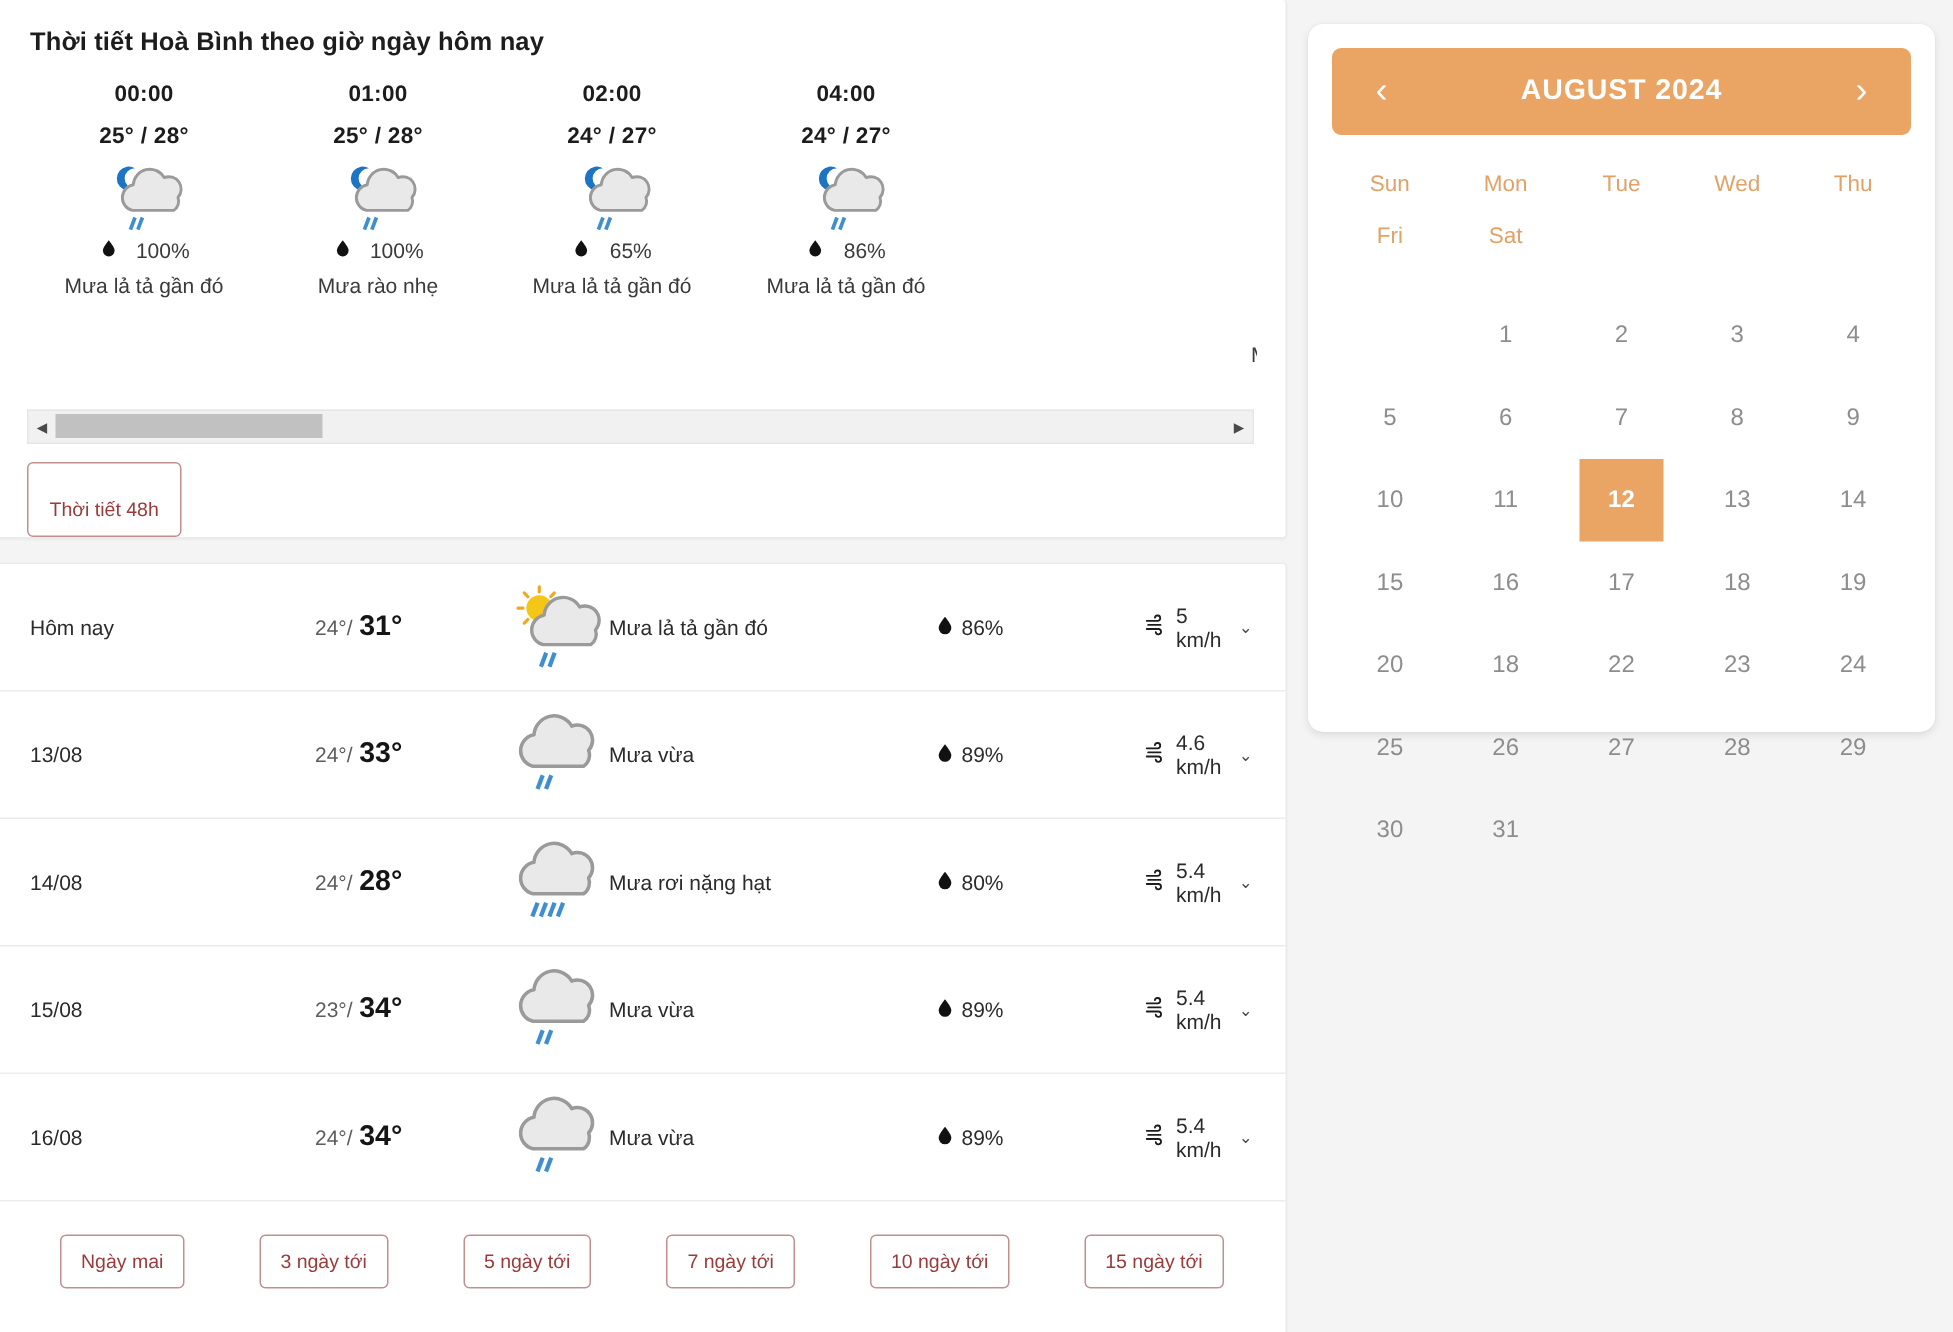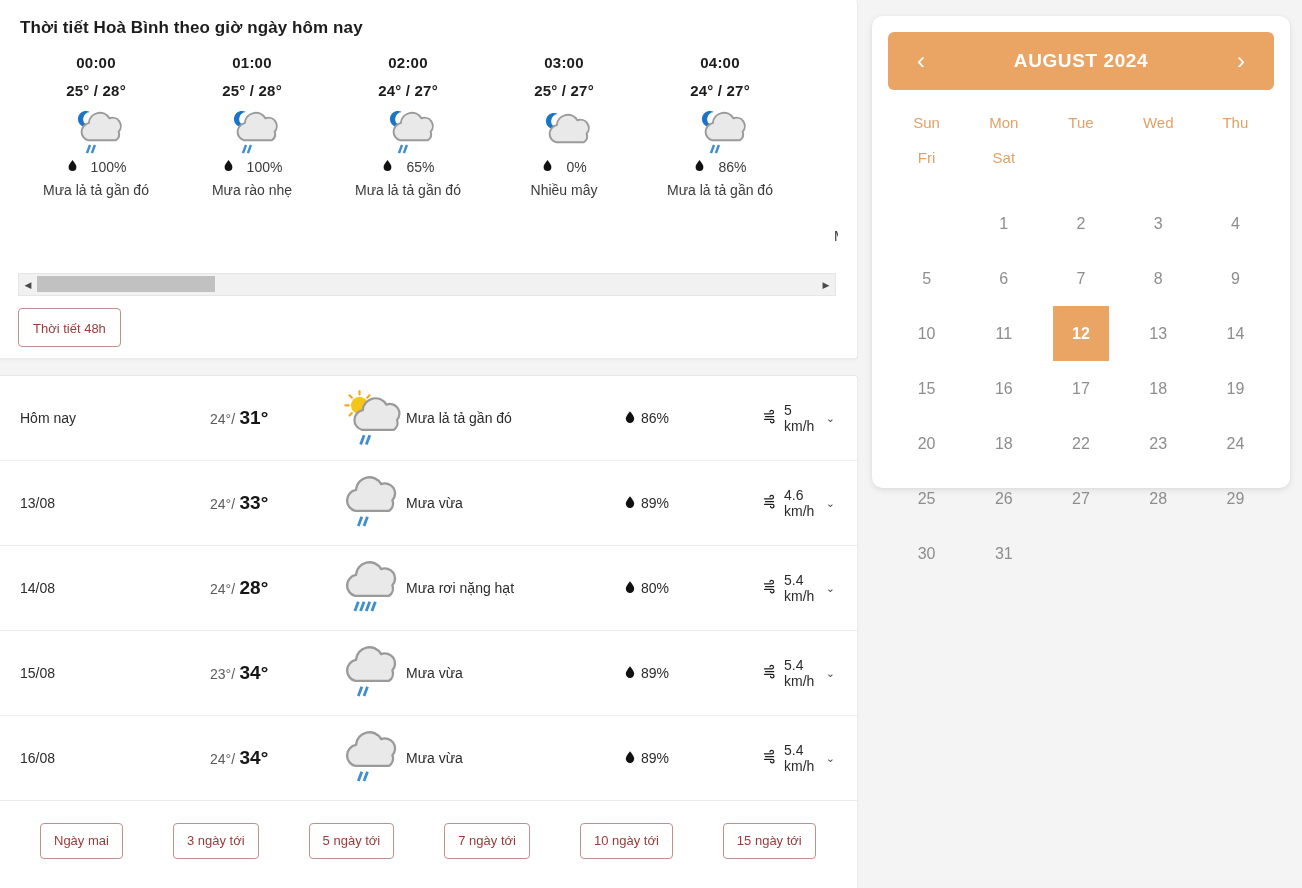--- a/index.html
+++ b/index.html
@@ -132,21 +132,21 @@
     position: absolute;
     left: 0; top: 2px;
     width: 178px; height: 16px;
     background: #c1c1c1;
     cursor: pointer;
   }
 
   .btn-48h {
     position: absolute;
     left: 20px; top: 308px;
-    padding: 12px 14px 10px;
+    padding: 23px 14px 10px;
     font-size: 13px;
     color: #9b3a3a;
     background: #fff;
     border: 1px solid #c09090;
     border-radius: 4px;
     cursor: pointer;
     font-family: "Liberation Sans", sans-serif;
   }
 
   
@@ -407,43 +407,20 @@
                   <line x1="25.939999999999998" y1="42" x2="22.9" y2="50.075" stroke="#3f8fd0" stroke-width="2.4699999999999998" stroke-linecap="butt"></line>
                 </svg>
               </div>
      <div class="hour-pop">
         <span><svg width="13" height="13" viewBox="0 0 14 14" aria-hidden="true">
     <path d="M7 1.2 C 9.6 4.6 11.2 6.7 11.2 8.7 A 4.2 4.2 0 0 1 2.8 8.7 C 2.8 6.7 4.4 4.6 7 1.2 Z" fill="#111111"></path>
                   </svg></span>
         <span>65%</span>
      </div>
      <div class="hour-desc">Mưa lả tả gần đó</div>
-            </div>
-            <div class="hour-item">
-              <div class="hour-time">03:00</div>
-     <div class="hour-temp">25° / 27°</div>
-     <div class="hour-icon">
-                <svg width="54" height="54" viewBox="0 0 54 54" aria-hidden="true">
-                  <path d="M 20.96 11.120000000000001
-     a 8 8 0 1 0 0 13.76
-     a 6.4 6.4 0 1 1 0 -13.76 Z" fill="#1c74c4"></path>
-                  <path d="M 19.28 39.28
-    a 8.74 8.74 0 0 1 0.552 -17.112000000000002
-    a 11.040000000000001 11.040000000000001 0 0 1 20.608 -4.784000000000001
-    a 8.280000000000001 8.280000000000001 0 0 1 9.200000000000001 13.248000000000001
-    a 7.36 7.36 0 0 1 -2.7600000000000002 8.648000000000001 Z" fill="#e9e9e9" stroke="#9a9a9a" stroke-width="1.9320000000000002" stroke-linejoin="round"></path>
-                </svg>
-              </div>
-     <div class="hour-pop">
-        <span><svg width="13" height="13" viewBox="0 0 14 14" aria-hidden="true">
-    <path d="M7 1.2 C 9.6 4.6 11.2 6.7 11.2 8.7 A 4.2 4.2 0 0 1 2.8 8.7 C 2.8 6.7 4.4 4.6 7 1.2 Z" fill="#111111"></path>
-                  </svg></span>
-        <span>0%</span>
-     </div>
-     <div class="hour-desc">Nhiều mây</div>
             </div>
             <div class="hour-item">
               <div class="hour-time">04:00</div>
      <div class="hour-temp">24° / 27°</div>
      <div class="hour-icon">
                 <svg width="54" height="54" viewBox="0 0 54 54" aria-hidden="true">
                   <path d="M 20.96 9.120000000000001
      a 8 8 0 1 0 0 13.76
      a 6.4 6.4 0 1 1 0 -13.76 Z" fill="#1c74c4"></path>
                   <path d="M 19.28 37.28

